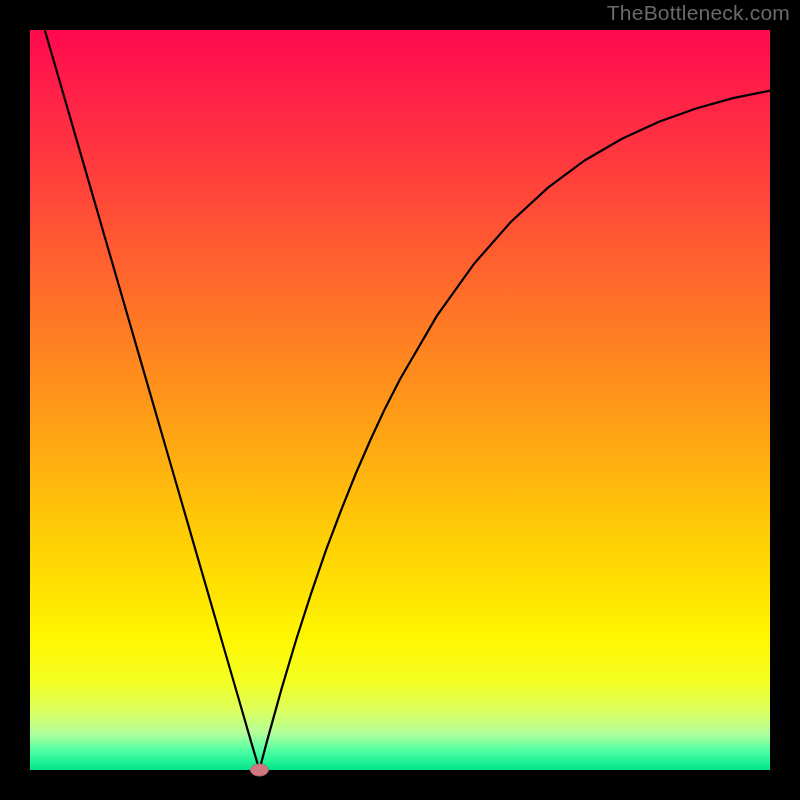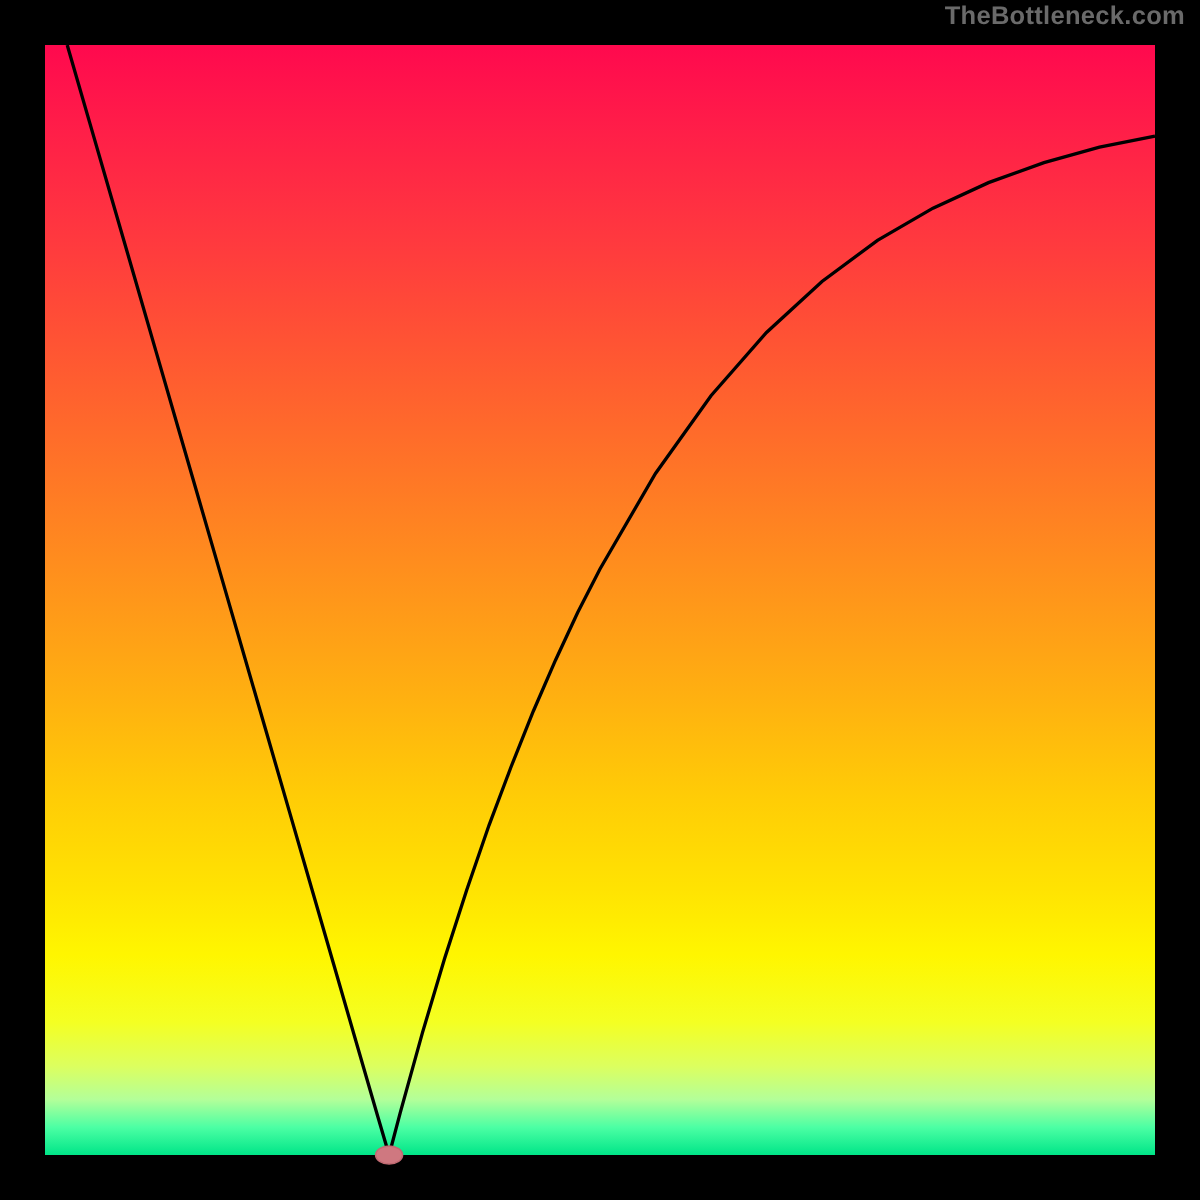--- a/index.html
+++ b/index.html
@@ -19,22 +19,22 @@
   svg {
     position: absolute;
     top: 0;
     left: 0;
   }
   .watermark {
     position: absolute;
     top: 1px;
     right: 10px;
     color: #6a6a6a;
-    font-size: 17px;
-    font-weight: 700;
+    font-size: 21px;
+    font-weight: 400;
     letter-spacing: 0.2px;
     user-select: none;
     pointer-events: none;
   }
 </style>
 </head>
 <body>
 
 <div class="canvas-wrap">
   <svg id="chart-svg" width="800" height="800" viewBox="0 0 800 800">

